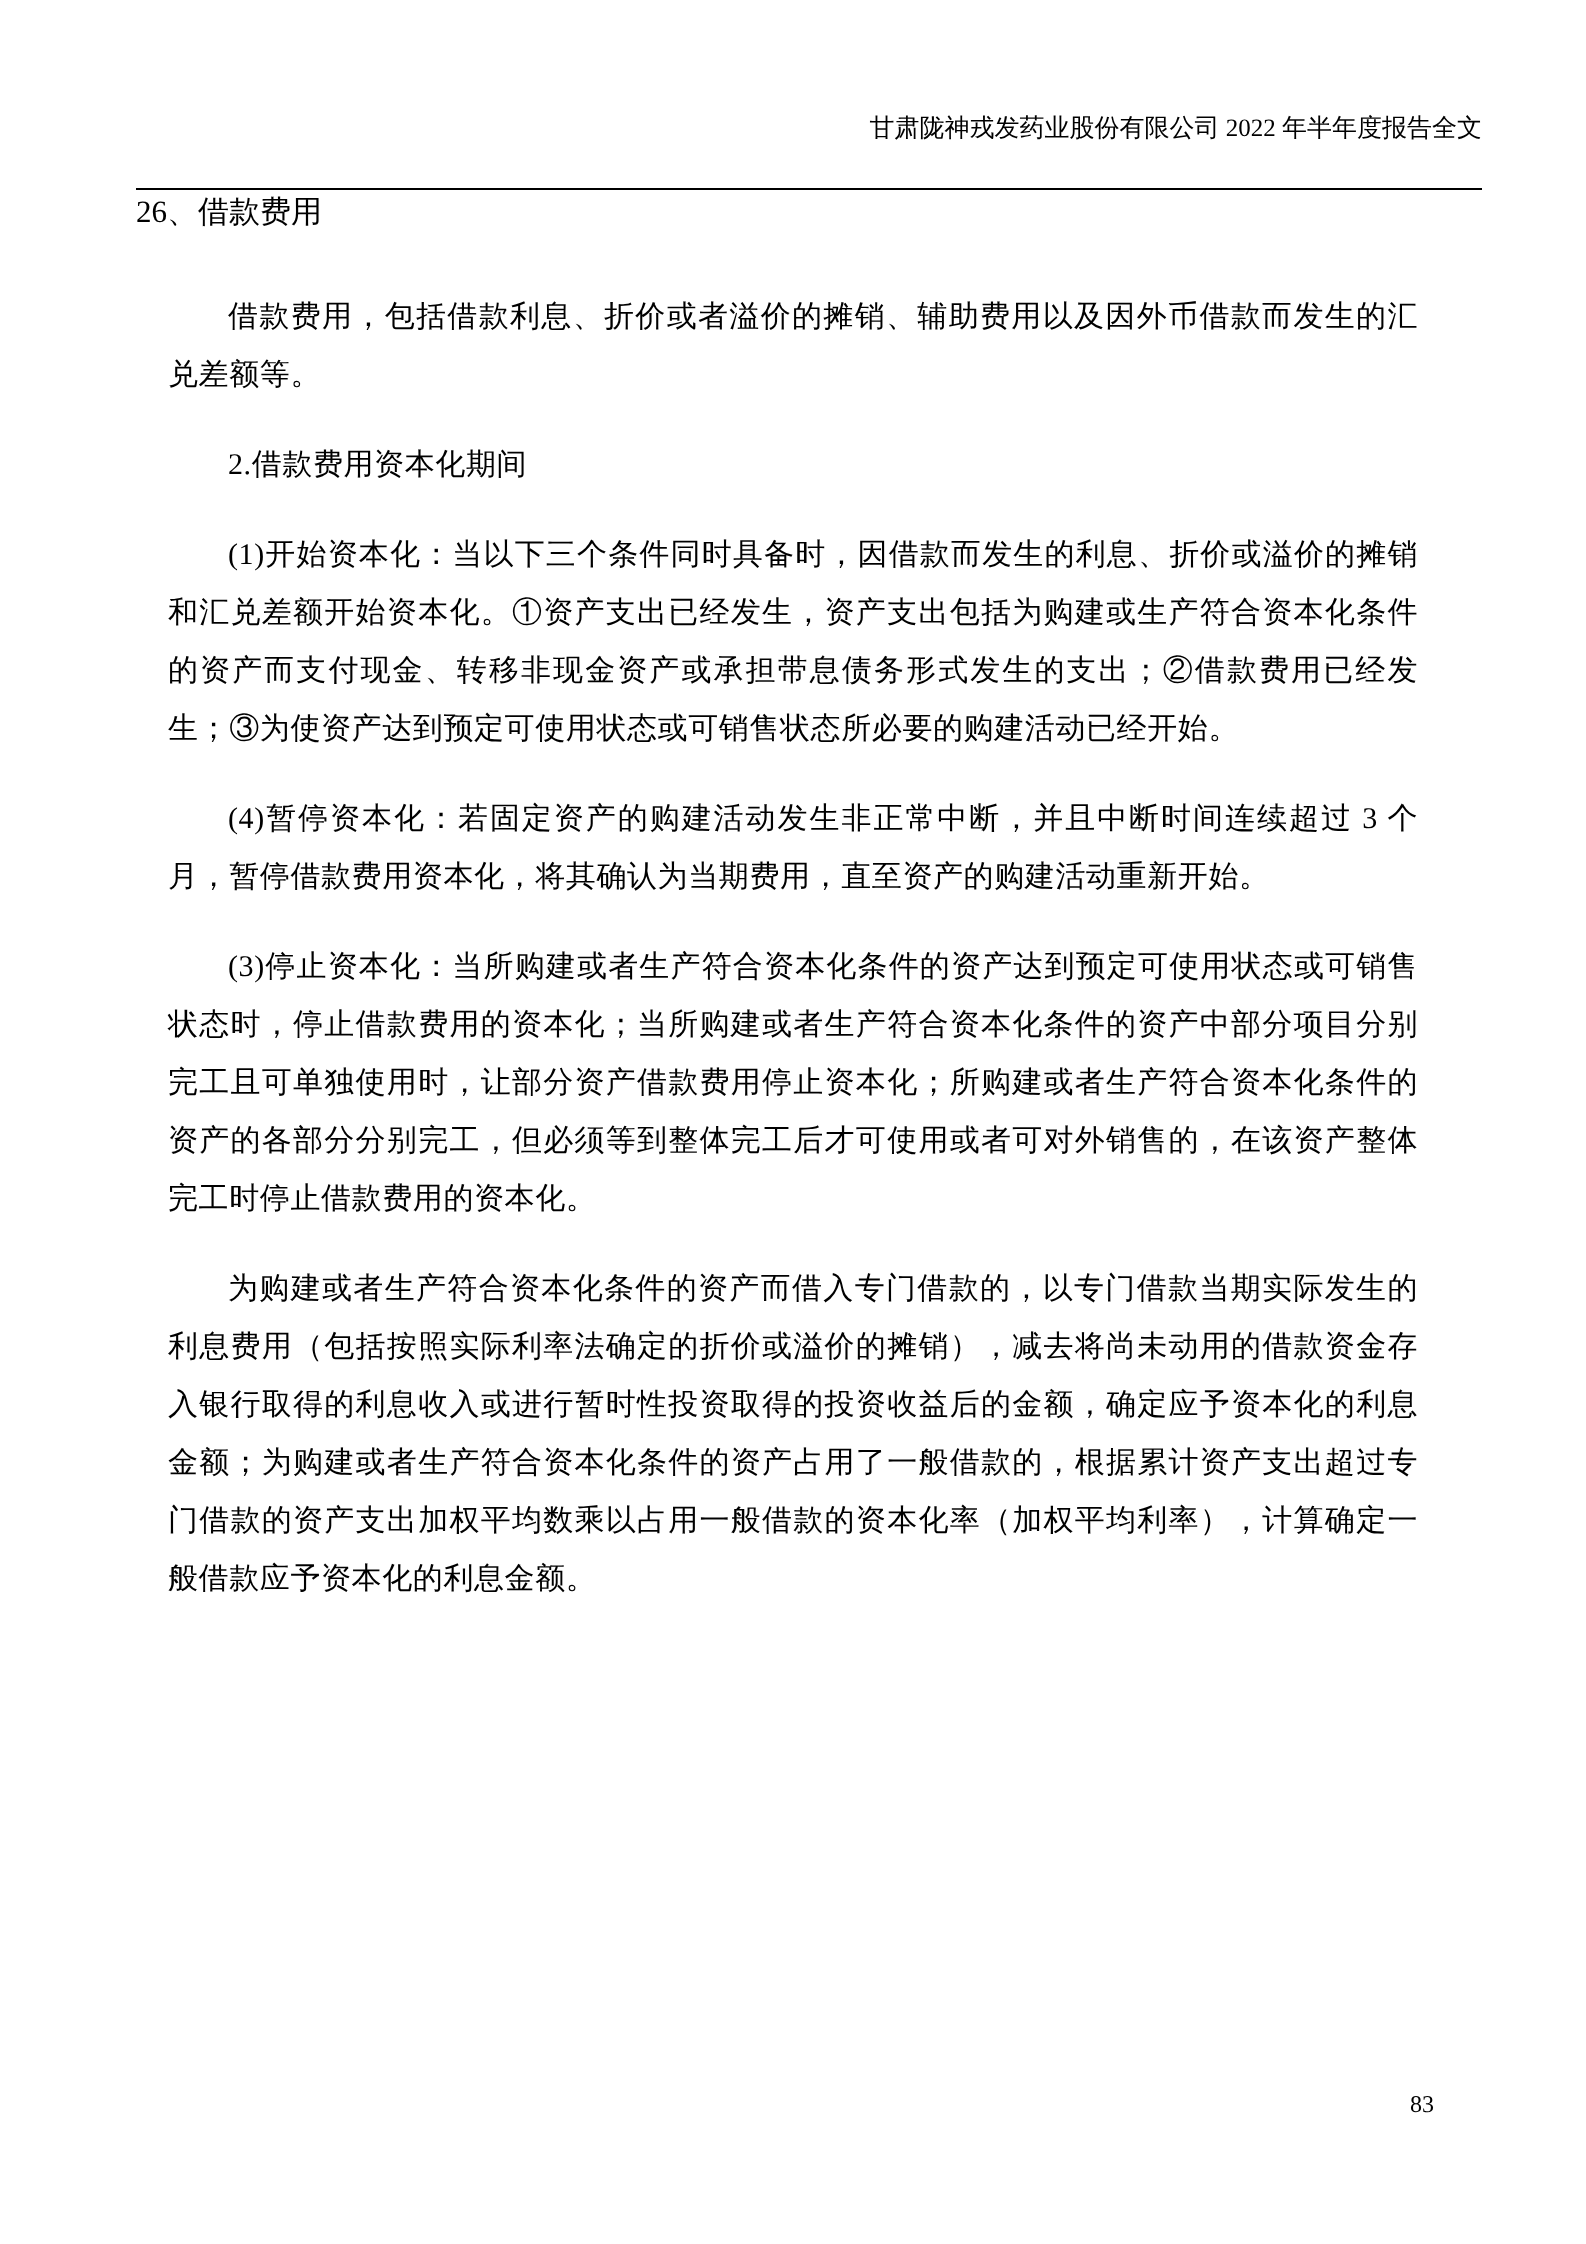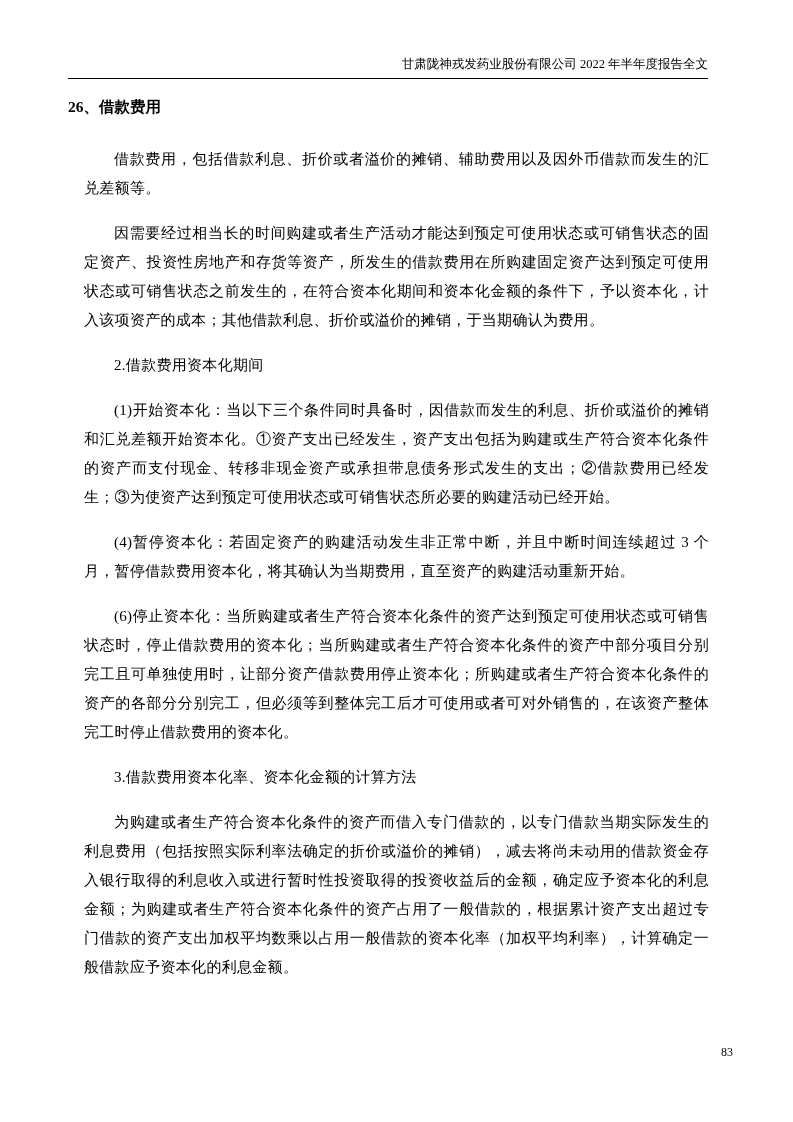--- a/index.html
+++ b/index.html
@@ -15,73 +15,71 @@
     background: #ffffff;
     font-family: "Liberation Serif", "DejaVu Serif", serif;
     color: #000000;
     overflow: hidden;
     box-sizing: border-box;
   }
   .doc-header {
     position: absolute;
     top: 54px;
     left: 68px;
-    right: 85px;
+    right: 52px;
     text-align: right;
     font-size: 12.5px;
     line-height: 20px;
-    padding-bottom: 4px;
+    padding-bottom: 20px;
     border-bottom: 1px solid #000000;
   }
   .doc-body {
     position: absolute;
     top: 92px;
     left: 68px;
     right: 68px;
   }
   .section-title {
     margin: 0 0 24px 0;
     font-size: 15.5px;
-    font-weight: bold;
+    font-weight: normal;
     line-height: 29px;
   }
   .para {
     margin: 16px;
     font-size: 15px;
     line-height: 29px;
     text-indent: 2em;
     text-align: justify;
     letter-spacing: 0.3px;
     word-break: break-all;
   }
   .doc-footer {
     position: absolute;
     bottom: 62px;
-    right: 60px;
+    right: 76px;
     font-size: 12px;
     line-height: 16px;
   }
 </style>
 </head>
 <body>
 
 <div class="page">
 
   <div class="doc-header">甘肃陇神戎发药业股份有限公司 2022 年半年度报告全文</div>
 
   <div class="doc-body">
 
     <h2 class="section-title">26、借款费用</h2>
 
     <p class="para">借款费用，包括借款利息、折价或者溢价的摊销、辅助费用以及因外币借款而发生的汇兑差额等。</p>
-    <p class="para">因需要经过相当长的时间购建或者生产活动才能达到预定可使用状态或可销售状态的固定资产、投资性房地产和存货等资产，所发生的借款费用在所购建固定资产达到预定可使用状态或可销售状态之前发生的，在符合资本化期间和资本化金额的条件下，予以资本化，计入该项资产的成本；其他借款利息、折价或溢价的摊销，于当期确认为费用。</p>
     <p class="para">2.借款费用资本化期间</p>
     <p class="para">(1)开始资本化：当以下三个条件同时具备时，因借款而发生的利息、折价或溢价的摊销和汇兑差额开始资本化。①资产支出已经发生，资产支出包括为购建或生产符合资本化条件的资产而支付现金、转移非现金资产或承担带息债务形式发生的支出；②借款费用已经发生；③为使资产达到预定可使用状态或可销售状态所必要的购建活动已经开始。</p>
     <p class="para">(4)暂停资本化：若固定资产的购建活动发生非正常中断，并且中断时间连续超过 3 个月，暂停借款费用资本化，将其确认为当期费用，直至资产的购建活动重新开始。</p>
-    <p class="para">(6)停止资本化：当所购建或者生产符合资本化条件的资产达到预定可使用状态或可销售状态时，停止借款费用的资本化；当所购建或者生产符合资本化条件的资产中部分项目分别完工且可单独使用时，让部分资产借款费用停止资本化；所购建或者生产符合资本化条件的资产的各部分分别完工，但必须等到整体完工后才可使用或者可对外销售的，在该资产整体完工时停止借款费用的资本化。</p>
-    <p class="para">3.借款费用资本化率、资本化金额的计算方法</p>
+    <p class="para">(3)停止资本化：当所购建或者生产符合资本化条件的资产达到预定可使用状态或可销售状态时，停止借款费用的资本化；当所购建或者生产符合资本化条件的资产中部分项目分别完工且可单独使用时，让部分资产借款费用停止资本化；所购建或者生产符合资本化条件的资产的各部分分别完工，但必须等到整体完工后才可使用或者可对外销售的，在该资产整体完工时停止借款费用的资本化。</p>
     <p class="para">为购建或者生产符合资本化条件的资产而借入专门借款的，以专门借款当期实际发生的利息费用（包括按照实际利率法确定的折价或溢价的摊销），减去将尚未动用的借款资金存入银行取得的利息收入或进行暂时性投资取得的投资收益后的金额，确定应予资本化的利息金额；为购建或者生产符合资本化条件的资产占用了一般借款的，根据累计资产支出超过专门借款的资产支出加权平均数乘以占用一般借款的资本化率（加权平均利率），计算确定一般借款应予资本化的利息金额。</p>
 
   </div>
 
   <div class="doc-footer">83</div>
 
 </div>
 
 </body></html>

